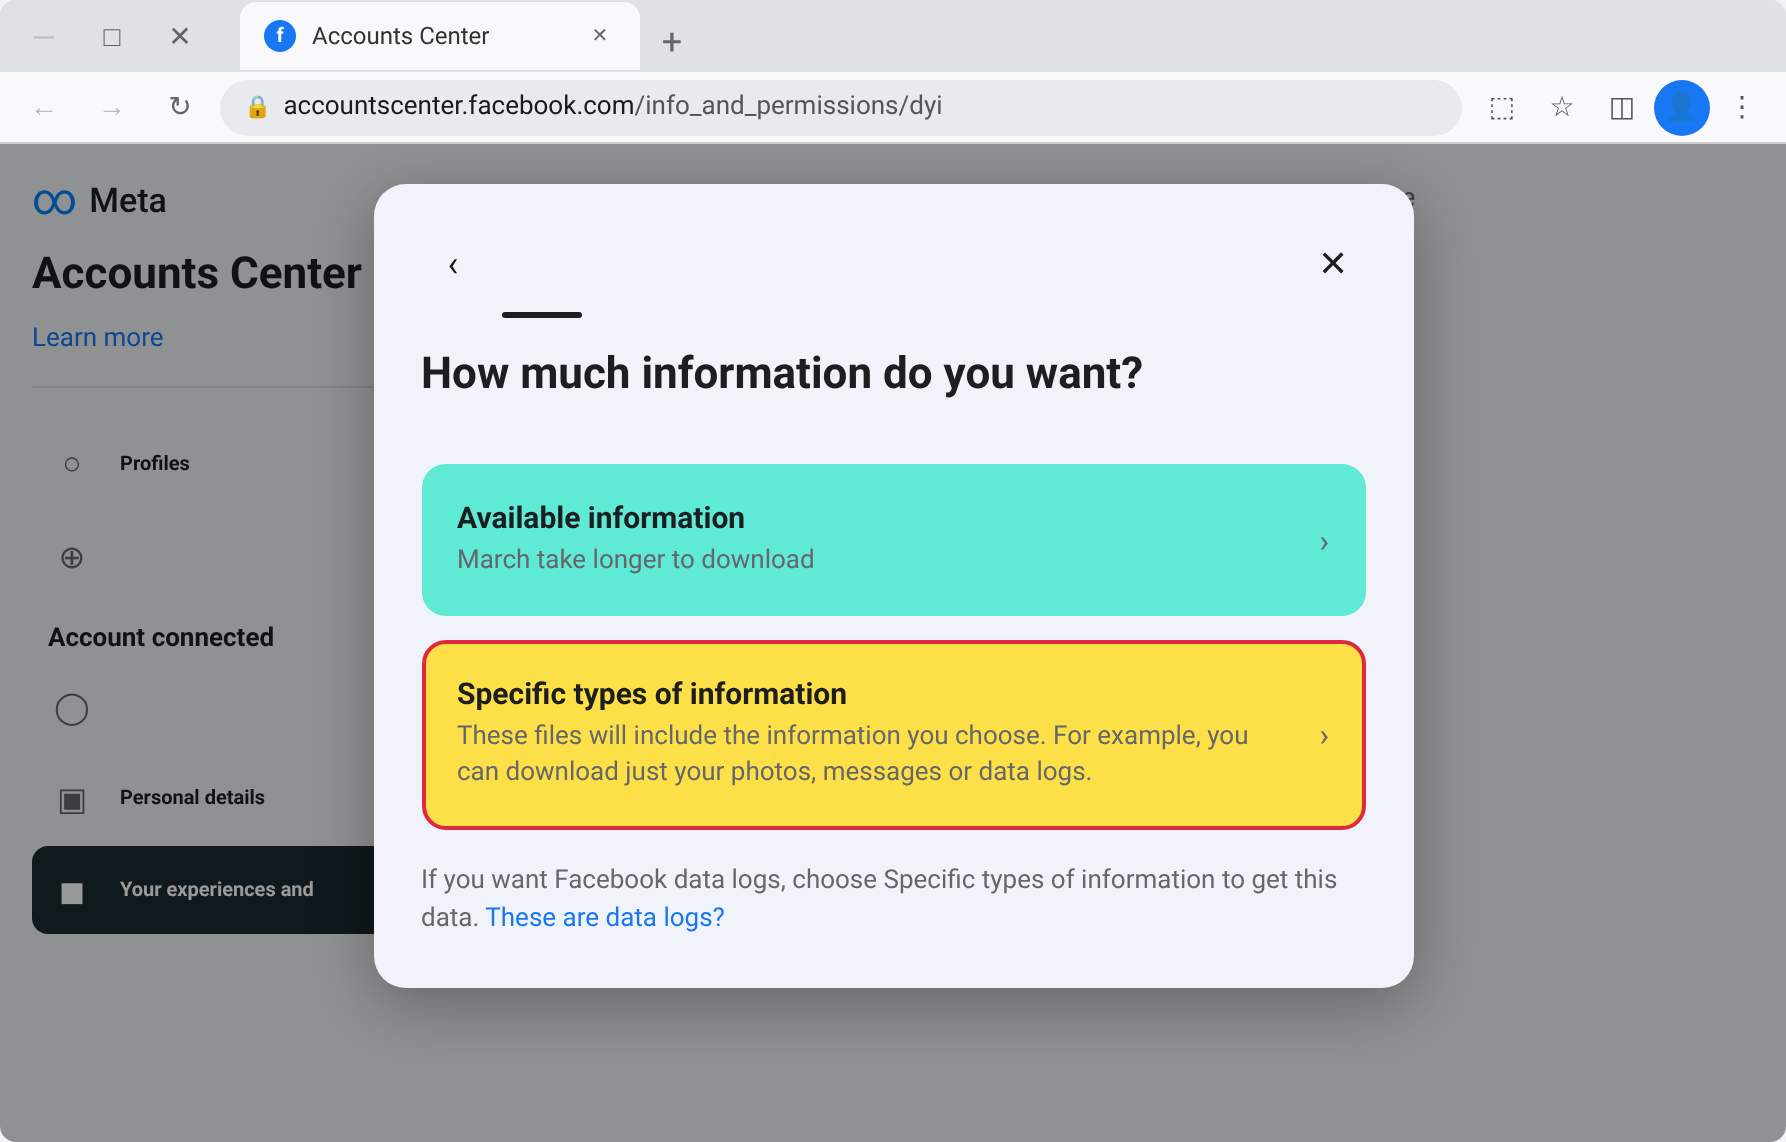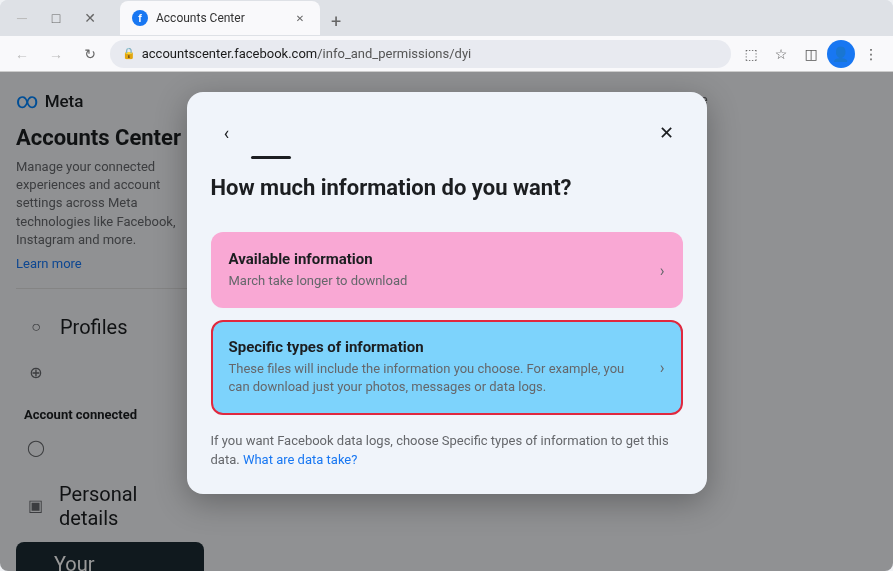--- a/index.html
+++ b/index.html
@@ -247,23 +247,23 @@
       display: flex;
       align-items: center;
       justify-content: center;
       font-size: 16px;
       color: #65676b;
     }
 
     .sidebar-nav-item.active .nav-icon { color: white; }
 
     .nav-label {
-      font-size: 20px;
-      color: #1c1e21;
-      font-weight: 400;
+      font-size: 10px;
+      color: #1c1e21;
+      font-weight: 700;
     }
 
     .sidebar-nav-item.active .nav-label { color: white; }
 
     .section-header {
       font-size: 13px;
       font-weight: 700;
       color: #1c1e21;
       margin: 12px 0 4px 8px;
     }
@@ -333,33 +333,33 @@
 
     .modal-title {
       font-size: 22px;
       font-weight: 700;
       color: #1c1e21;
       margin-bottom: 32px;
       padding-left: 0;
     }
 
     .option-card {
-      background: #f9a8d4;
+      background: #5eead4;
       border-radius: 12px;
       padding: 16px;
       margin-bottom: 12px;
       display: flex;
       align-items: center;
       cursor: pointer;
       border: 2px solid transparent;
     }
 
     .option-card.highlighted {
       border: 2.5px solid #e0283e;
-      background: #7dd3fc;
+      background: #fde047;
     }
 
     .option-text {
       flex: 1;
     }
 
     .option-title {
       font-size: 15px;
       font-weight: 700;
       color: #1c1e21;
@@ -457,21 +457,20 @@
   </div>
 
   <div class="page-content">
 
     <div class="sidebar">
       <div class="meta-logo">
         <span class="meta-logo-icon" style="font-size:22px; color:#0082fb;">∞</span>
         <span class="meta-logo-text">Meta</span>
       </div>
       <div class="sidebar-title">Accounts Center</div>
-      <div class="sidebar-desc">Manage your connected experiences and account settings across Meta technologies like Facebook, Instagram and more.</div>
       <a class="learn-more">Learn more</a>
       <div class="sidebar-divider"></div>
 
       <div class="sidebar-nav-item">
         <div class="nav-icon">○</div>
         <span class="nav-label">Profiles</span>
       </div>
       <div class="sidebar-nav-item">
         <div class="nav-icon">⊕</div>
       </div>
@@ -520,18 +519,18 @@
         <div class="option-card highlighted">
           <div class="option-text">
             <div class="option-title">Specific types of information</div>
             <div class="option-desc">These files will include the information you choose. For example, you can download just your photos, messages or data logs.</div>
           </div>
           <div class="option-chevron">›</div>
         </div>
 
         <div class="modal-footer">
           <span>If you want Facebook data logs, choose Specific types of information to get this data.</span>
-          <a>What are data take?</a>
+          <a>These are data logs?</a>
         </div>
       </div>
     </div>
   </div>
 </div>
 
 </body></html>

